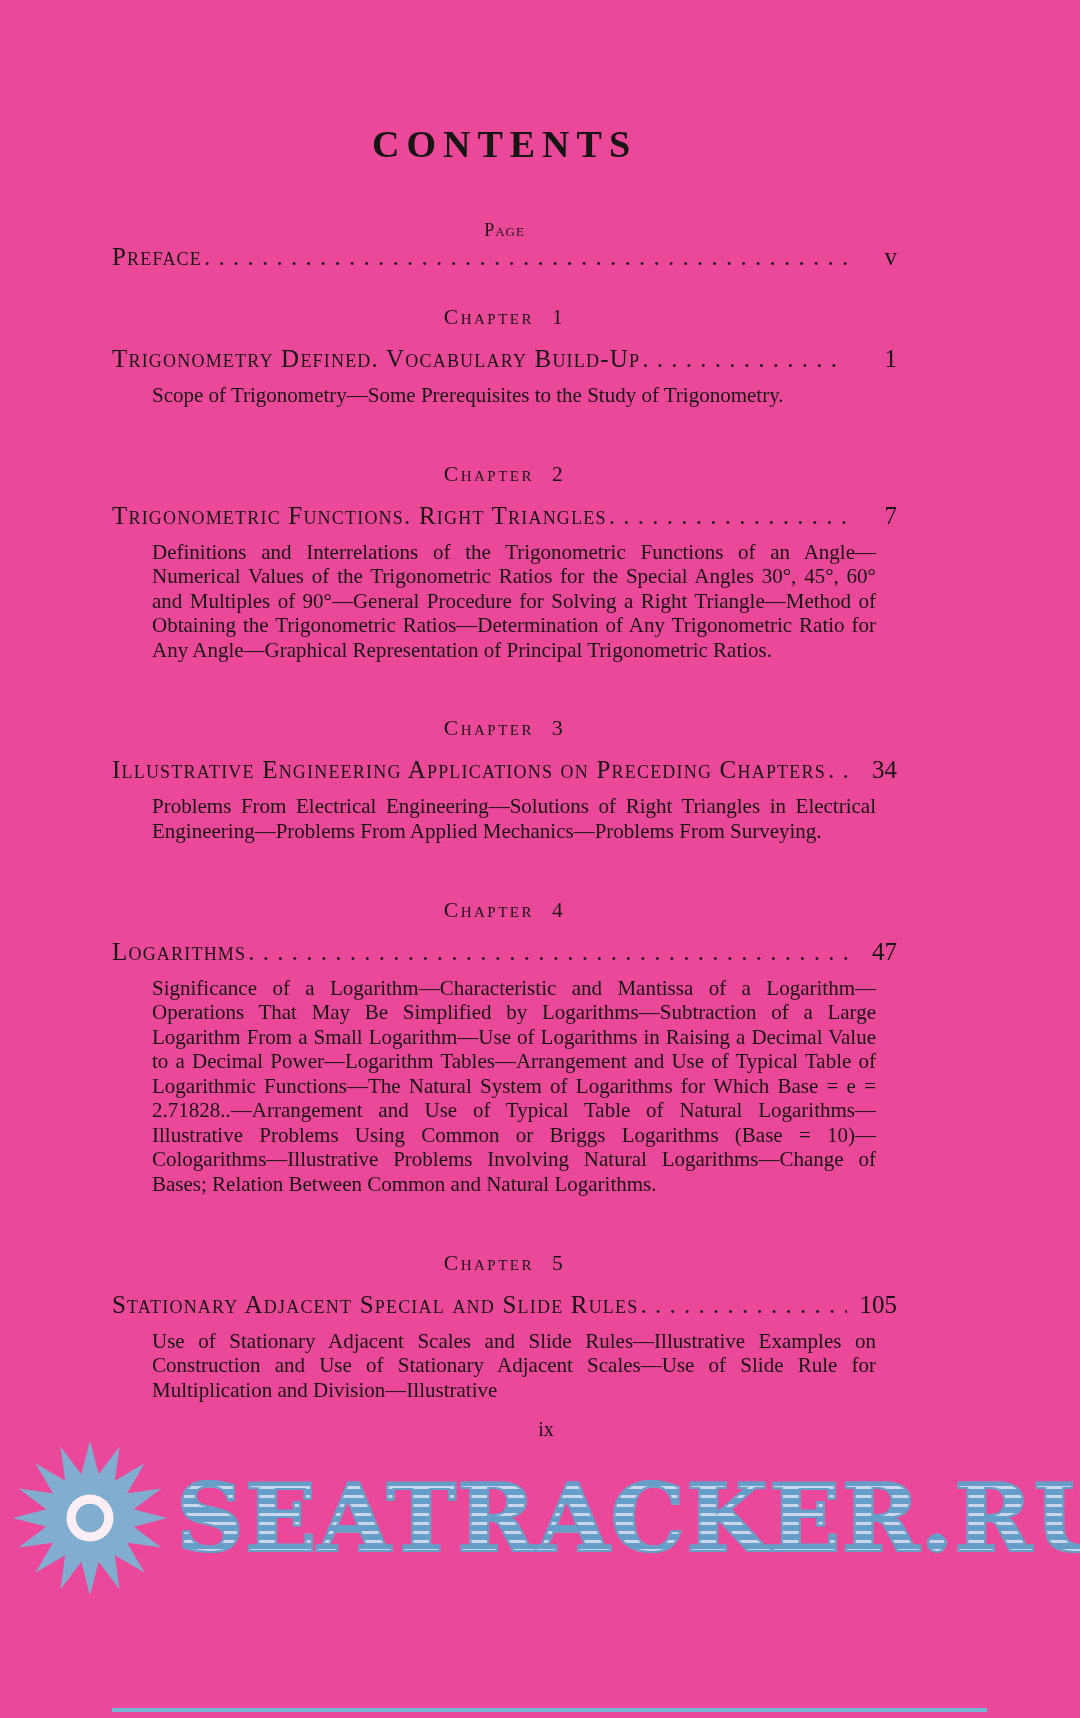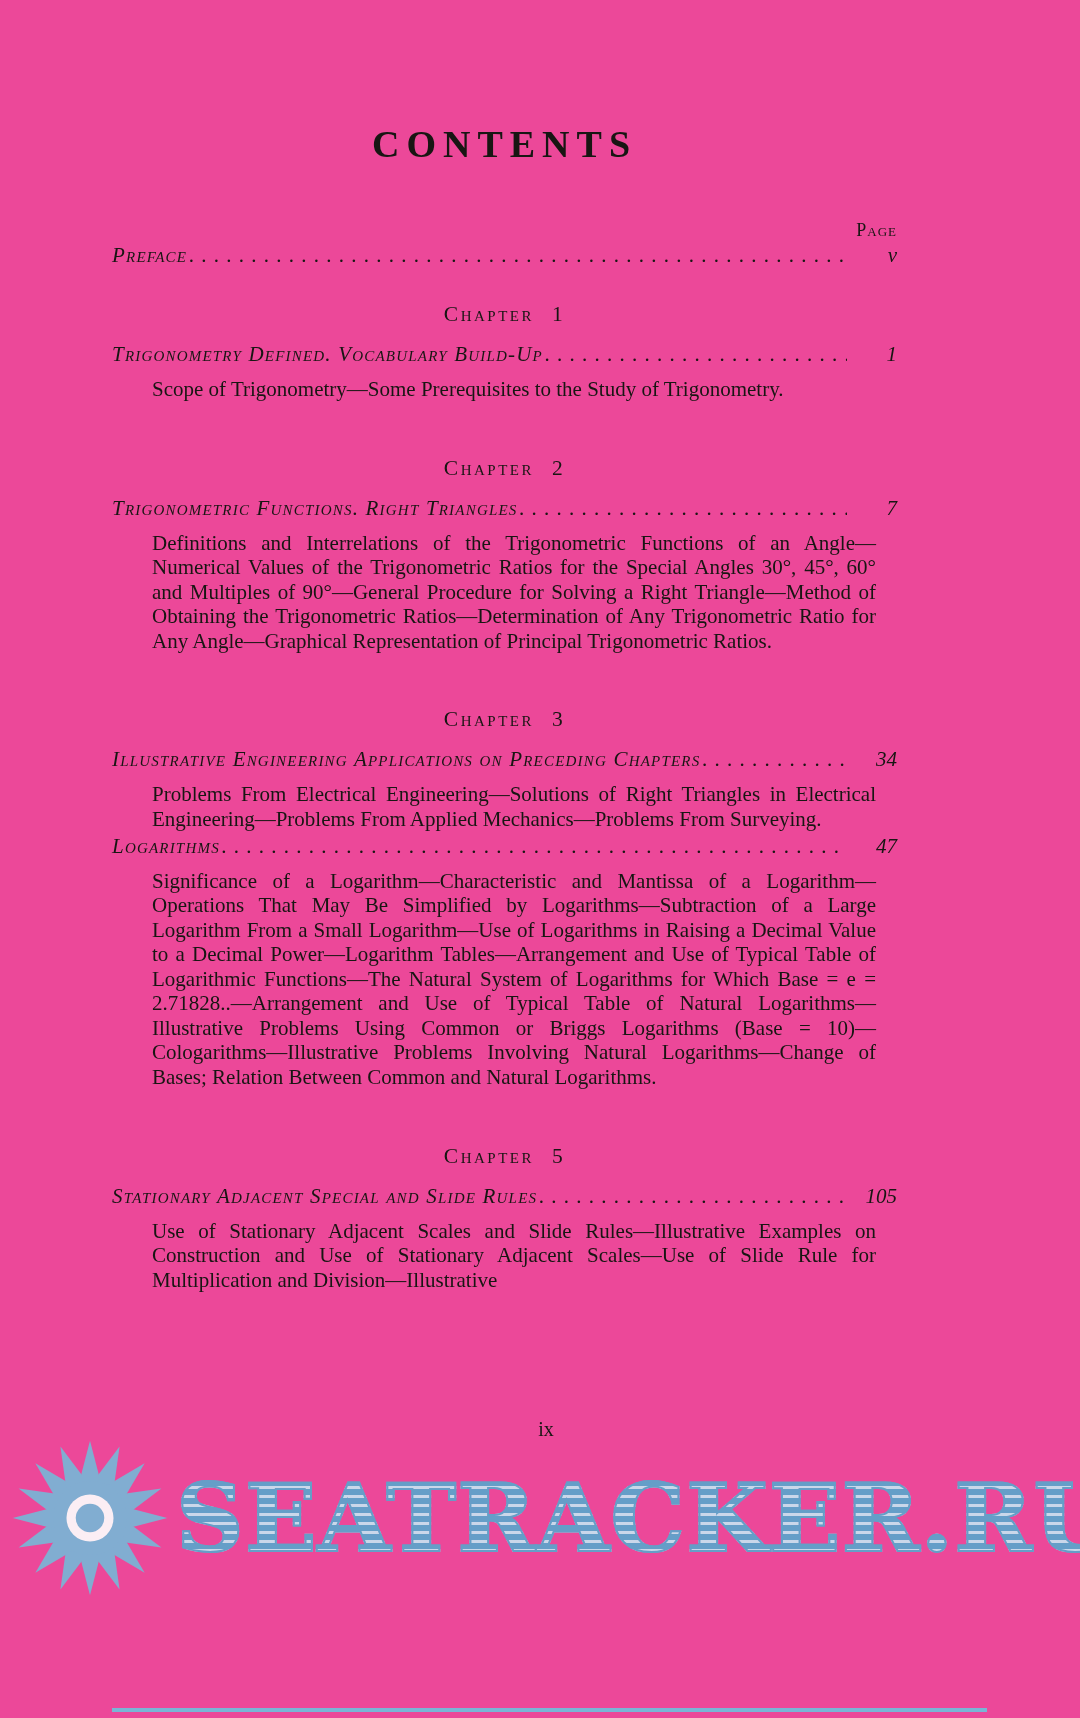--- a/index.html
+++ b/index.html
@@ -21,32 +21,31 @@
     padding: 122px 183px 0 112px; 
   }
   .doc-title {
     text-align: center;
     font-size: 38px;
     font-weight: bold;
     letter-spacing: 7px;
     margin: 0 0 54px 0;
   }
   .page-col-label {
-    text-align: right;
+    text-align: center;
     font-variant: small-caps;
     font-size: 18px;
     letter-spacing: 1px;
     margin-bottom: 0;
   }
   .entry {
     display: flex;
     align-items: baseline;
-    font-size: 21px;
+    font-size: 25px;
     margin: 2px 0 0 0;
-    font-style: italic;
   }
   .entry-title {
     font-variant: small-caps;
     letter-spacing: 1.2px;
     white-space: nowrap;
   }
   .leader {
     flex: 1;
     overflow: hidden;
     white-space: nowrap;
@@ -163,20 +162,21 @@
       <h2 class="chapter-heading">Chapter 3</h2>
       <div class="entry">
         <span class="entry-title">Illustrative Engineering Applications on Preceding Chapters</span>
         <span class="leader"></span>
         <span class="entry-page">34</span>
       </div>
       <p class="desc">Problems From Electrical Engineering—Solutions of Right Triangles in Electrical Engineering—Problems From Applied Mechanics—Problems From Surveying.</p>
     </section>
 
     <section>
+      <h2 class="chapter-heading">Chapter 4</h2>
       <div class="entry">
         <span class="entry-title">Logarithms</span>
         <span class="leader"></span>
         <span class="entry-page">47</span>
       </div>
       <p class="desc">Significance of a Logarithm—Characteristic and Mantissa of a Logarithm—Operations That May Be Simplified by Logarithms—Subtraction of a Large Logarithm From a Small Logarithm—Use of Logarithms in Raising a Decimal Value to a Decimal Power—Logarithm Tables—Arrangement and Use of Typical Table of Logarithmic Functions—The Natural System of Logarithms for Which Base = e = 2.71828..—Arrangement and Use of Typical Table of Natural Logarithms—Illustrative Problems Using Common or Briggs Logarithms (Base = 10)—Cologarithms—Illustrative Problems Involving Natural Logarithms—Change of Bases; Relation Between Common and Natural Logarithms.</p>
     </section>
 
     <section>
       <h2 class="chapter-heading">Chapter 5</h2>

